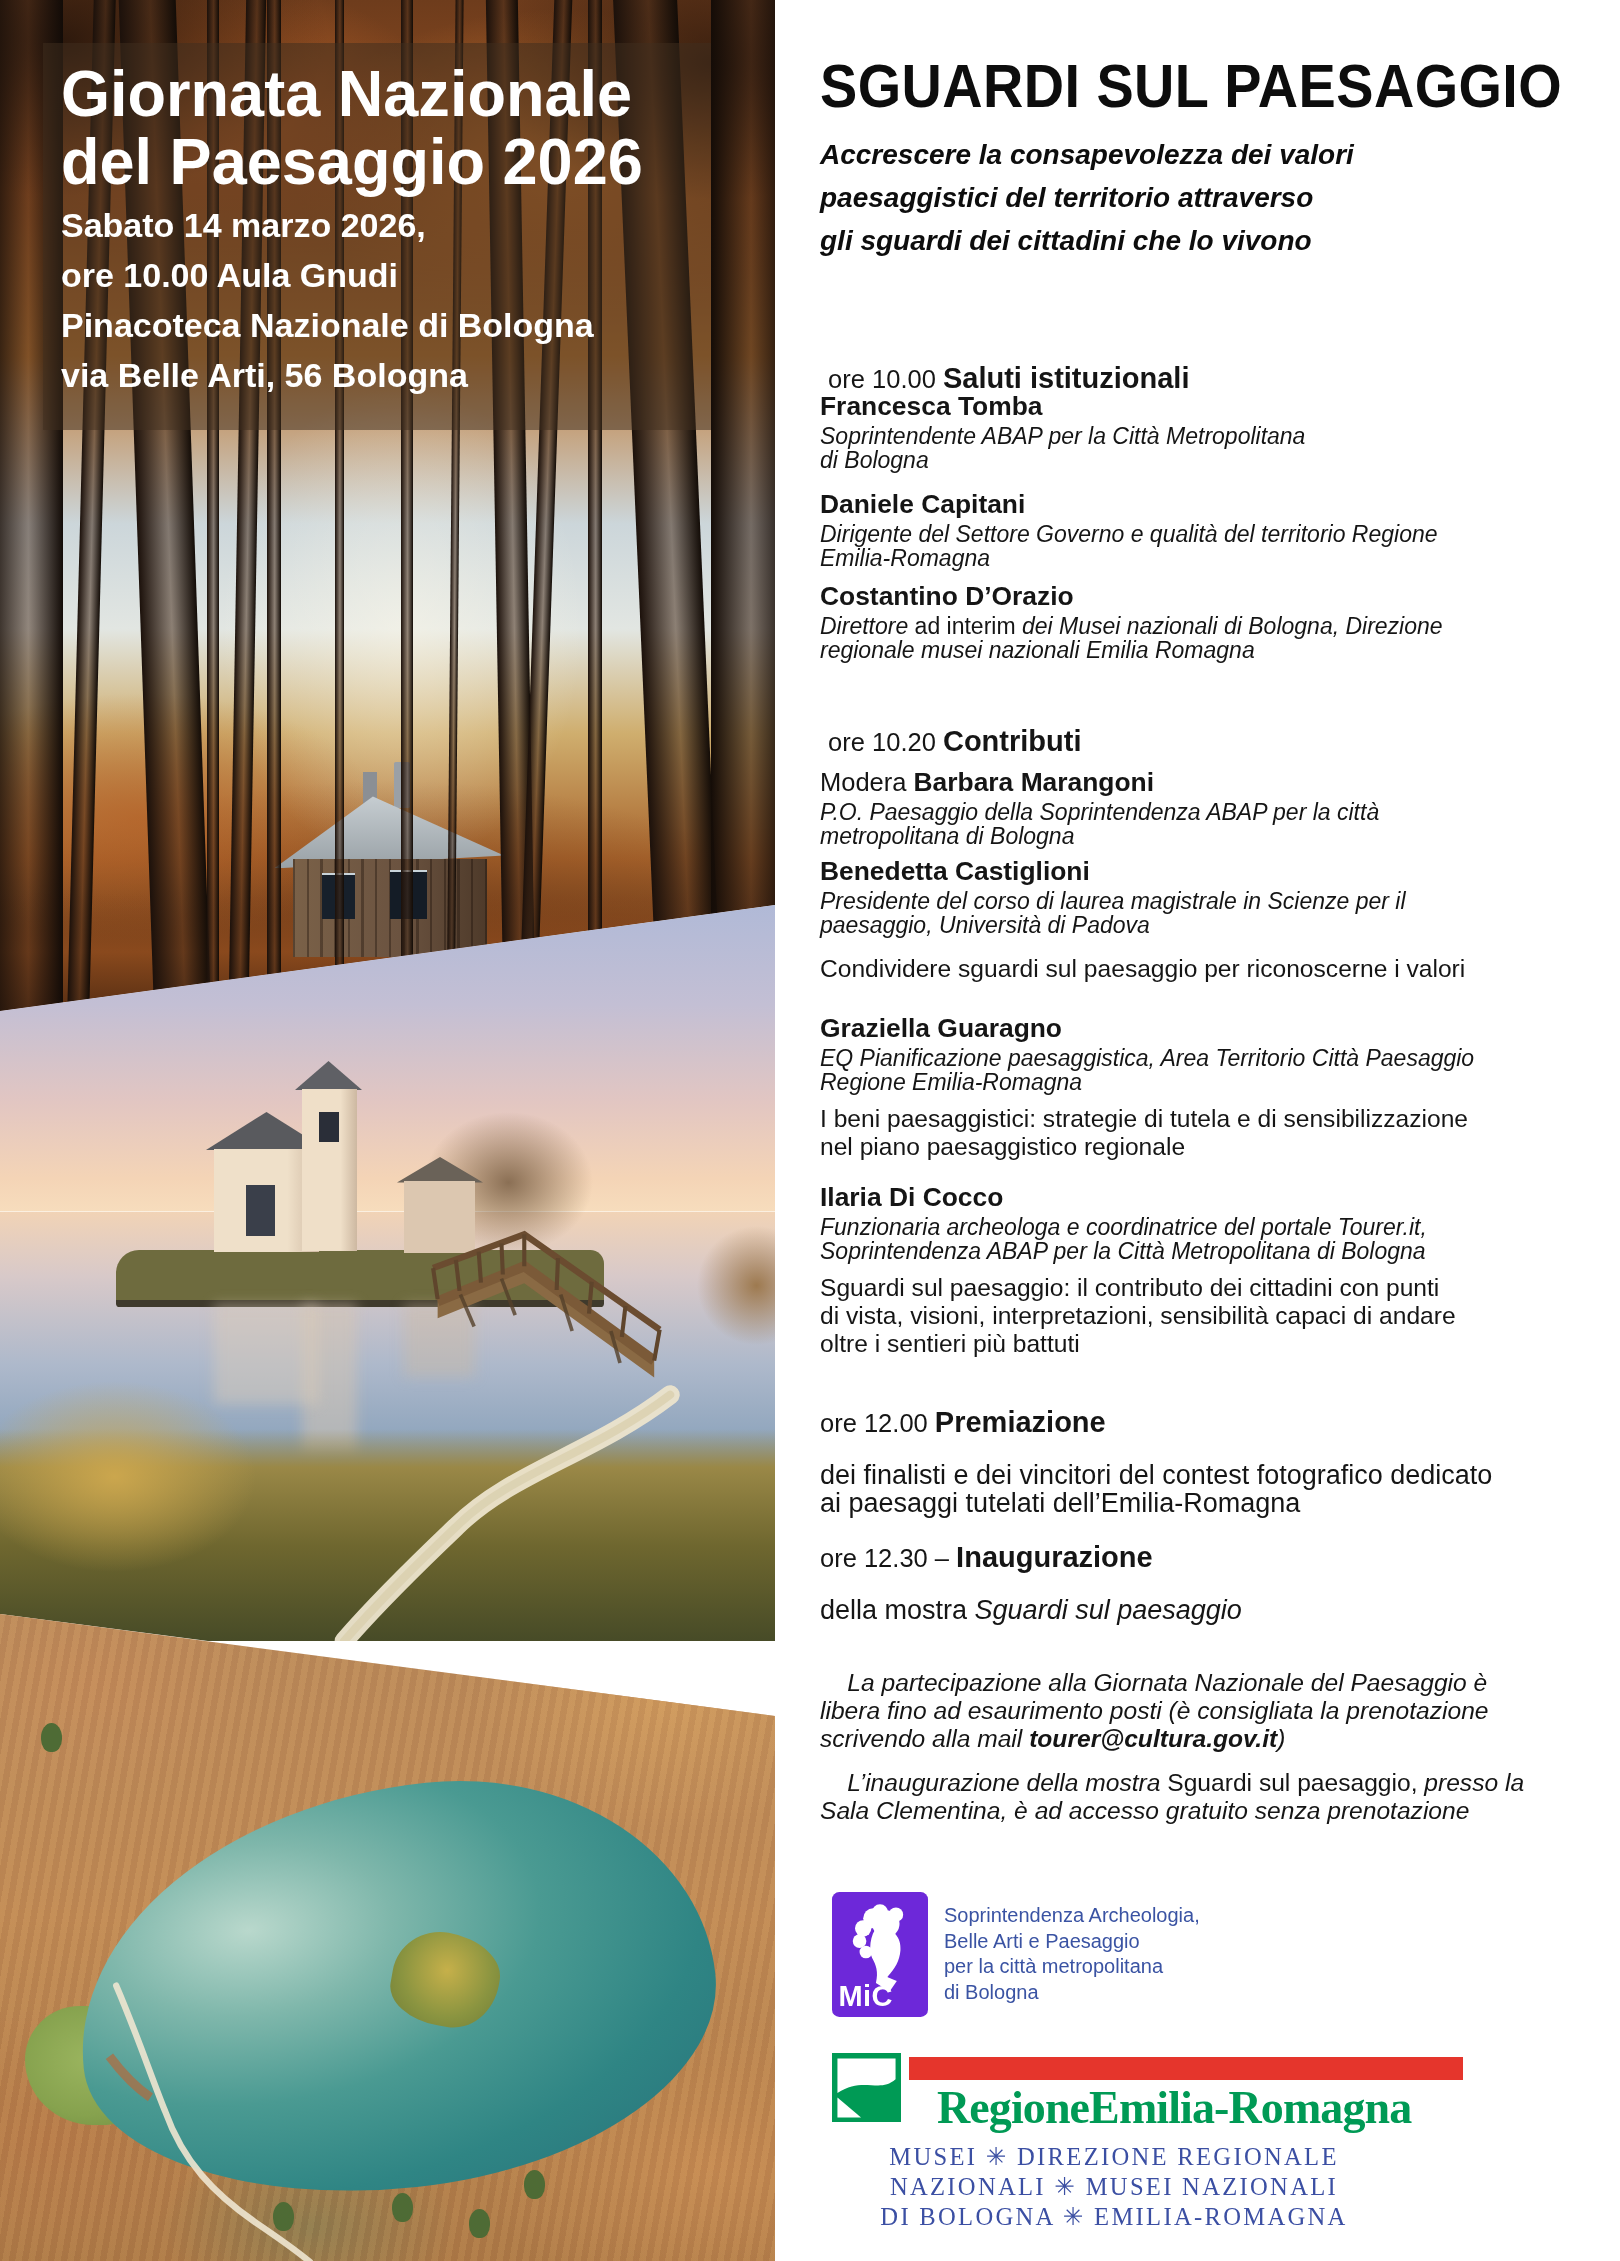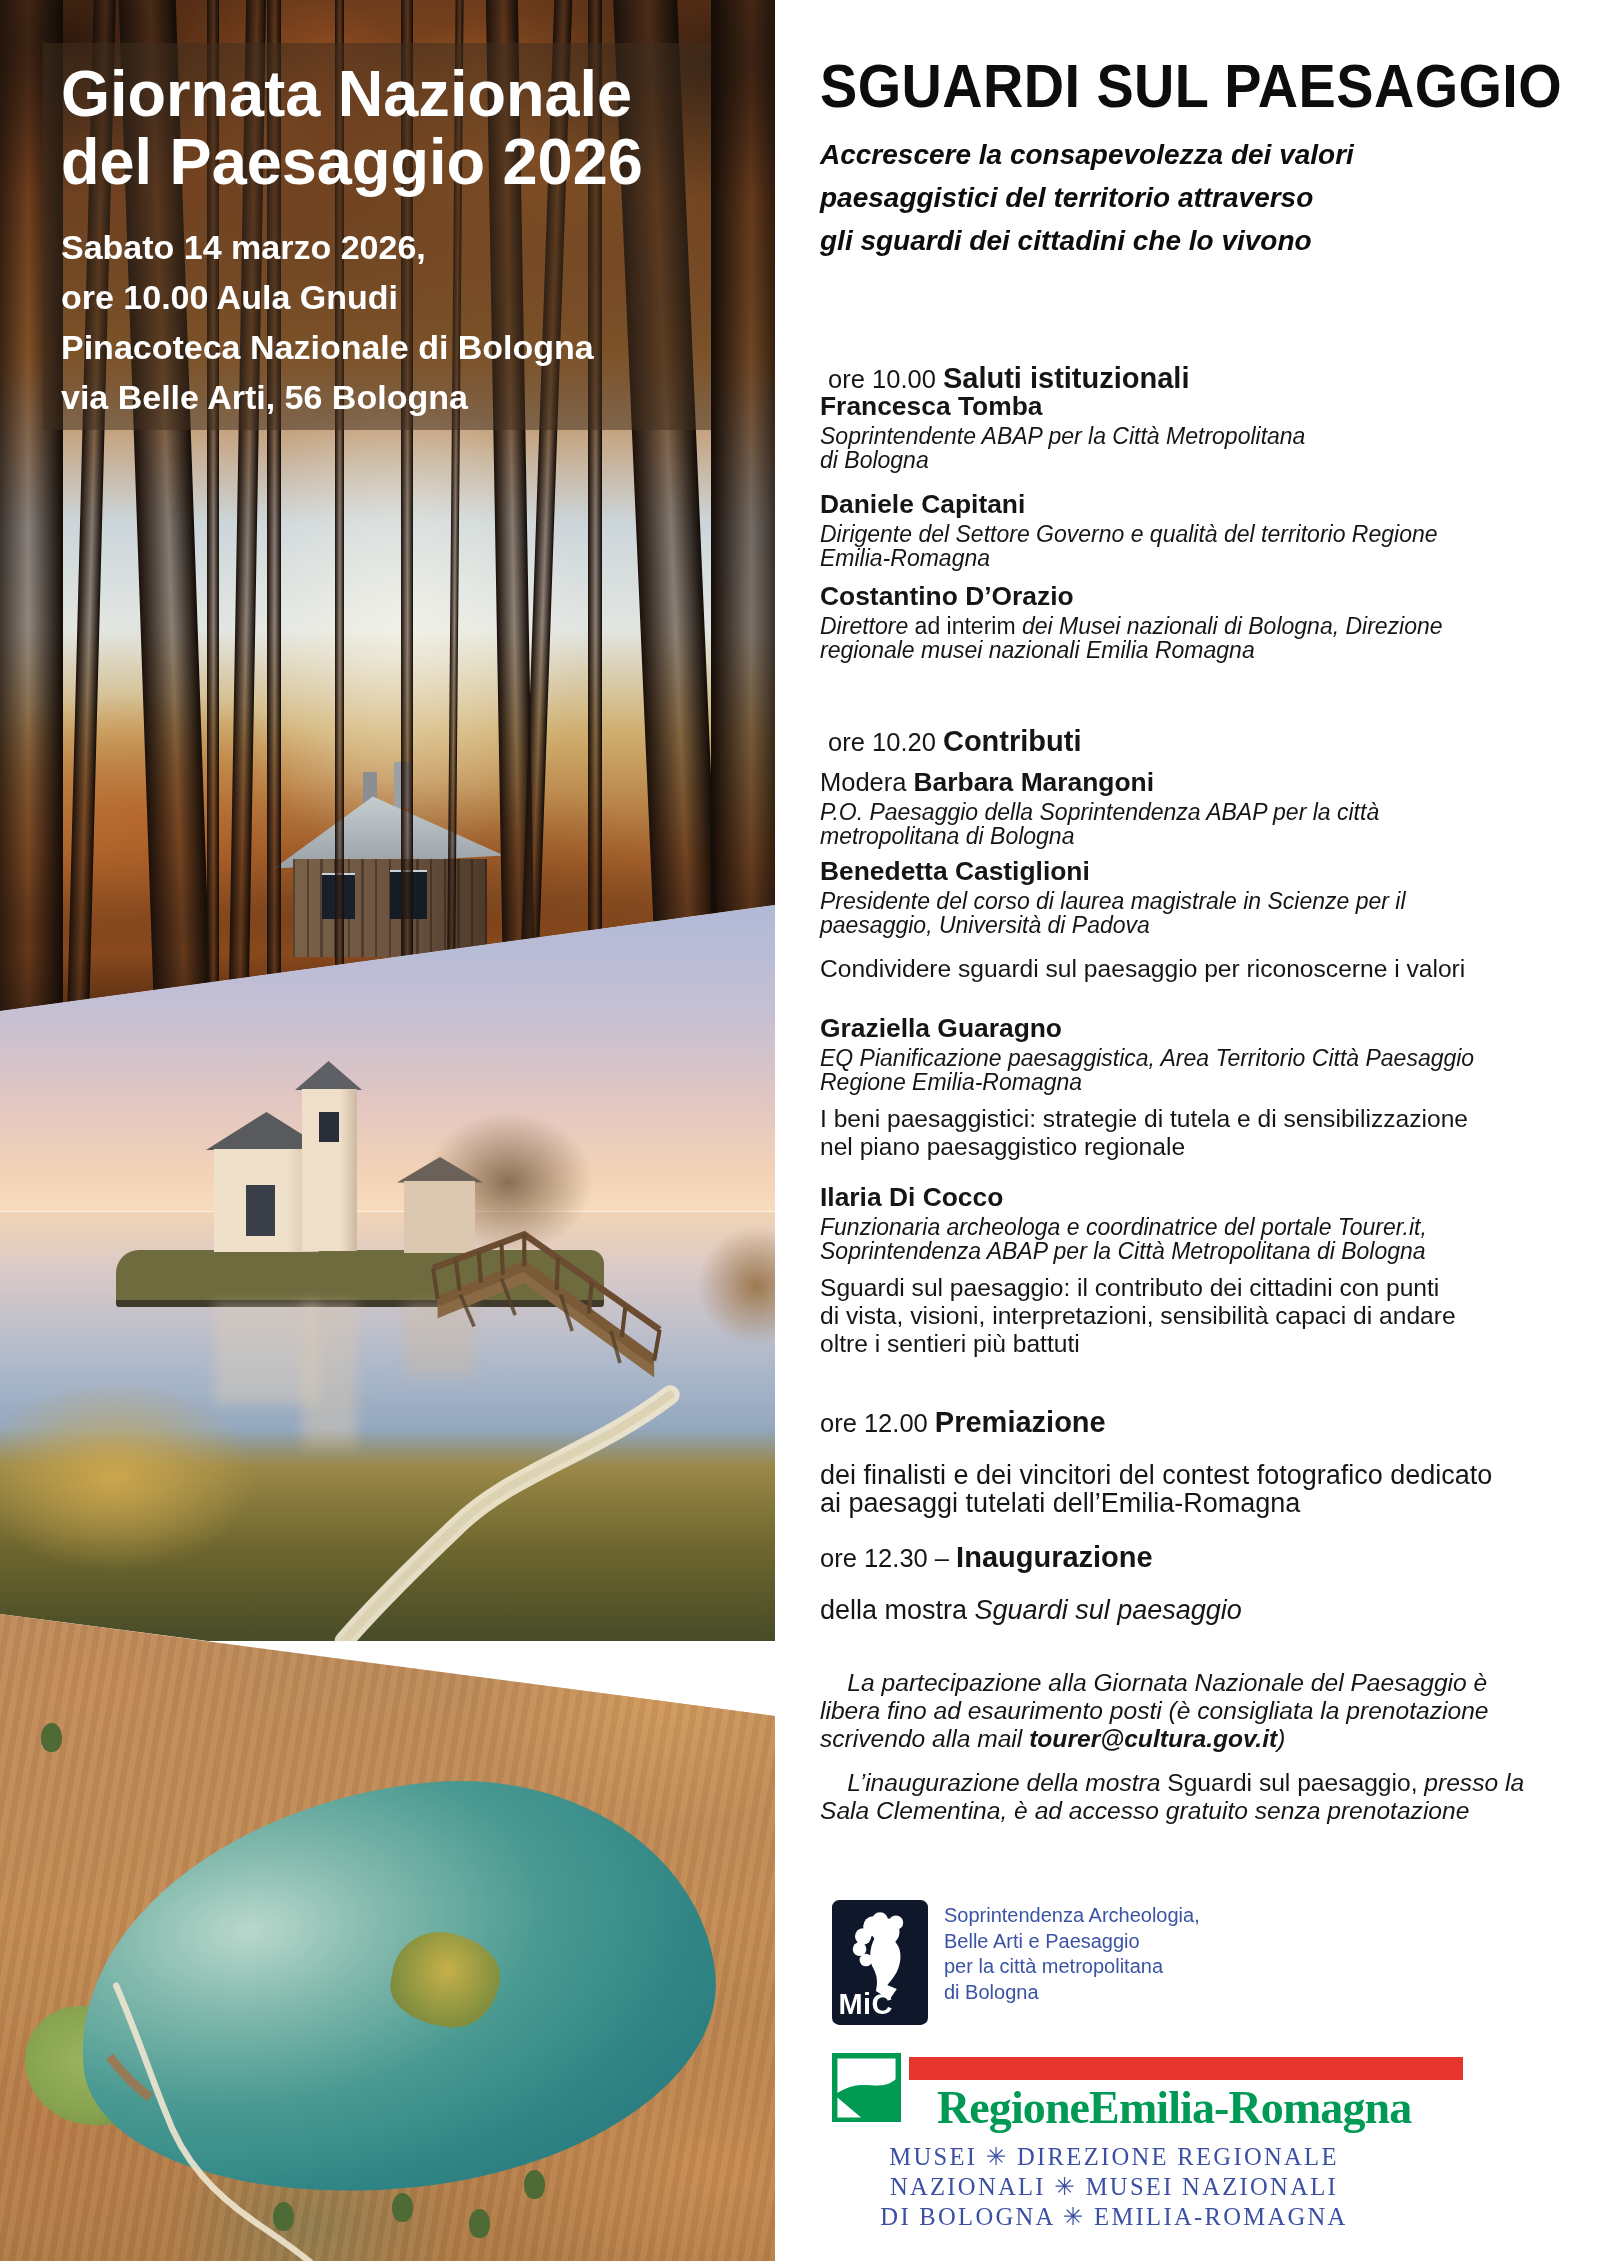--- a/index.html
+++ b/index.html
@@ -38,21 +38,21 @@
     background:
       repeating-linear-gradient(90deg,rgba(22,11,5,.35) 0 2.3px,rgba(0,0,0,0) 2.3px 13.7px),
       linear-gradient(90deg,#7a6148 0%,#6b5340 55%,#4e3a2a 100%);}
   #cabin .win1{position:absolute;left:39px;top:103px;width:33px;height:44px;background:#17202b;border-top:2.7px solid #c9d4da;}
   #cabin .win2{position:absolute;left:107px;top:100px;width:37px;height:47px;background:#141c26;border-top:2.7px solid #c9d4da;}
   
   #overlay{position:absolute;left:43px;top:43px;width:668px;height:387px;
     background:rgba(64,46,30,.52);padding:17.3px 18px;box-sizing:border-box;}
   #ovTitle{font-size:65px;line-height:68px;font-weight:bold;color:#ffffff;
     transform:scaleX(.97);transform-origin:0 0;white-space:pre;}
-  #ovDetails{margin-top:26px;font-size:34px;line-height:50px;font-weight:bold;color:#ffffff;white-space:pre;}
+  #ovDetails{margin-top:4px;font-size:34px;line-height:50px;font-weight:bold;color:#ffffff;white-space:pre;}
 
   
   #photo2{top:866px;height:775px;
     clip-path:polygon(0 145px,775px 39px,775px 849px,0 748px);}
   #p2sky{position:absolute;left:0;top:0;width:775px;height:347px;
     background:linear-gradient(180deg,#a9b7d8 0%,#c3bfd4 40%,#e2c6c2 68%,#f4d4b6 90%,#f7ddbd 100%);}
   #p2water{position:absolute;left:0;top:346px;width:775px;height:292px;
     background:linear-gradient(180deg,#f1d3b6 0%,#d8c9c9 22%,#aeb9cb 52%,#8fa5bd 78%,#7e96b2 100%);}
   #p2horizon{position:absolute;left:0;top:345px;width:775px;height:1.4px;background:rgba(255,255,255,.55);}
   #p2reedR{position:absolute;left:697px;top:360px;width:119px;height:119px;
@@ -120,21 +120,21 @@
   .role{font-size:23px;line-height:24.6px;font-style:italic;white-space:pre;margin-top:2.7px;}
   .role .rn{font-style:normal;}
   .talk{font-size:24.6px;line-height:28px;white-space:pre;}
   .desc{font-size:27px;line-height:28px;white-space:pre;margin-top:22px;}
   .desc .it{font-style:italic;}
   .note{font-size:24.6px;line-height:28px;font-style:italic;white-space:pre;}
   .note .bi{font-weight:bold;text-align:right;}
 
   
   #mic{top:1892px;}
-  #micSq{position:absolute;left:0;top:8px;width:96px;height:125px;background:#0f172a;border-radius:7.3px;}
+  #micSq{position:absolute;left:0;top:0;width:96px;height:125px;background:#6d28d9;border-radius:7.3px;}
   #micLabel{position:absolute;left:6.4px;bottom:3.6px;font-size:29px;font-weight:bold;color:#ffffff;letter-spacing:0.5px;}
   #micText{position:absolute;left:112px;top:11px;font-size:20px;line-height:25.5px;color:#3a53a3;white-space:pre;}
   #rer{top:2053px;}
   #rerSq{position:absolute;left:0;top:0;width:69px;height:69px;background:#009a55;}
   #rerBar{position:absolute;left:77px;top:3.6px;width:554px;height:23px;background:#e5352c;}
   #rerWord{position:absolute;left:77px;top:28px;font-family:"Liberation Serif","DejaVu Serif",serif;
     font-weight:bold;font-size:46px;letter-spacing:-0.9px;color:#009a55;white-space:pre;margin-left:28px;}
   #musei{top:2142px;left:13.7px;width:588px;text-align:center;
     font-family:"Liberation Serif","DejaVu Serif",serif;font-size:24.6px;line-height:30px;
     letter-spacing:2.3px;color:#3b4fa3;white-space:pre;}

